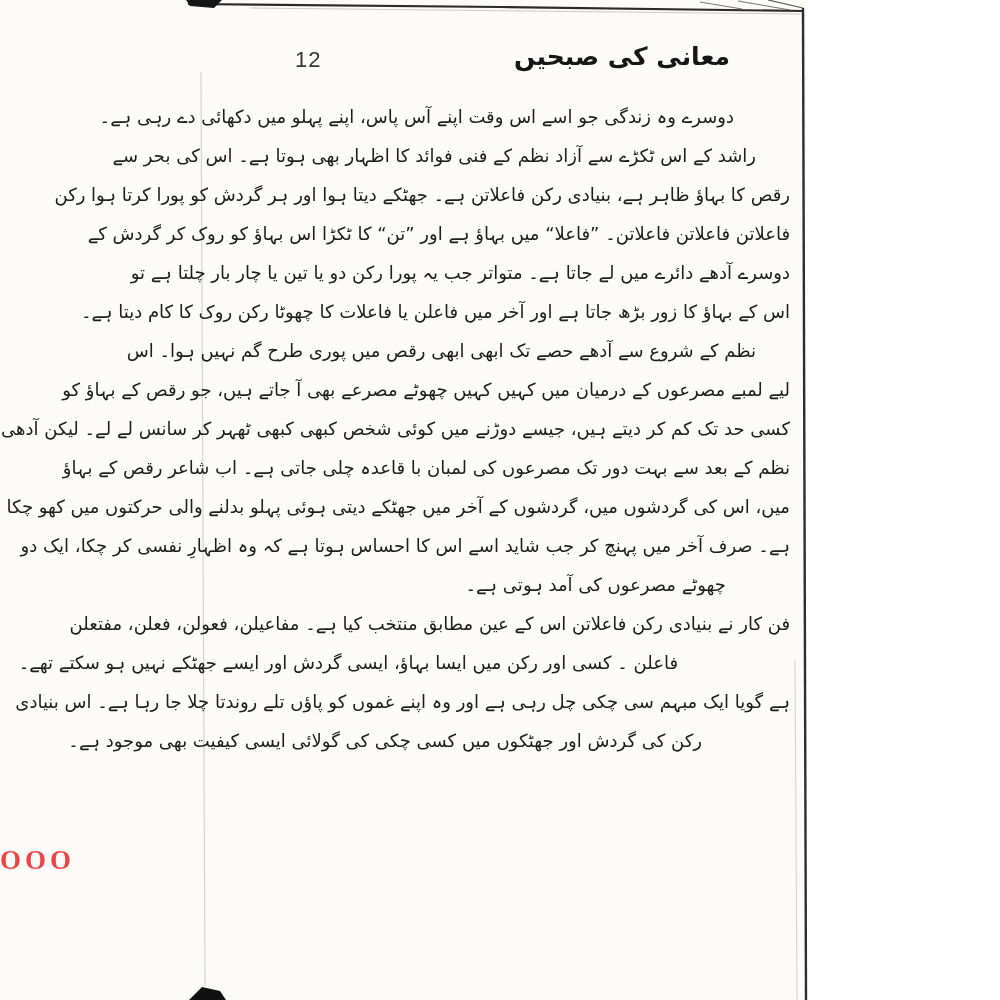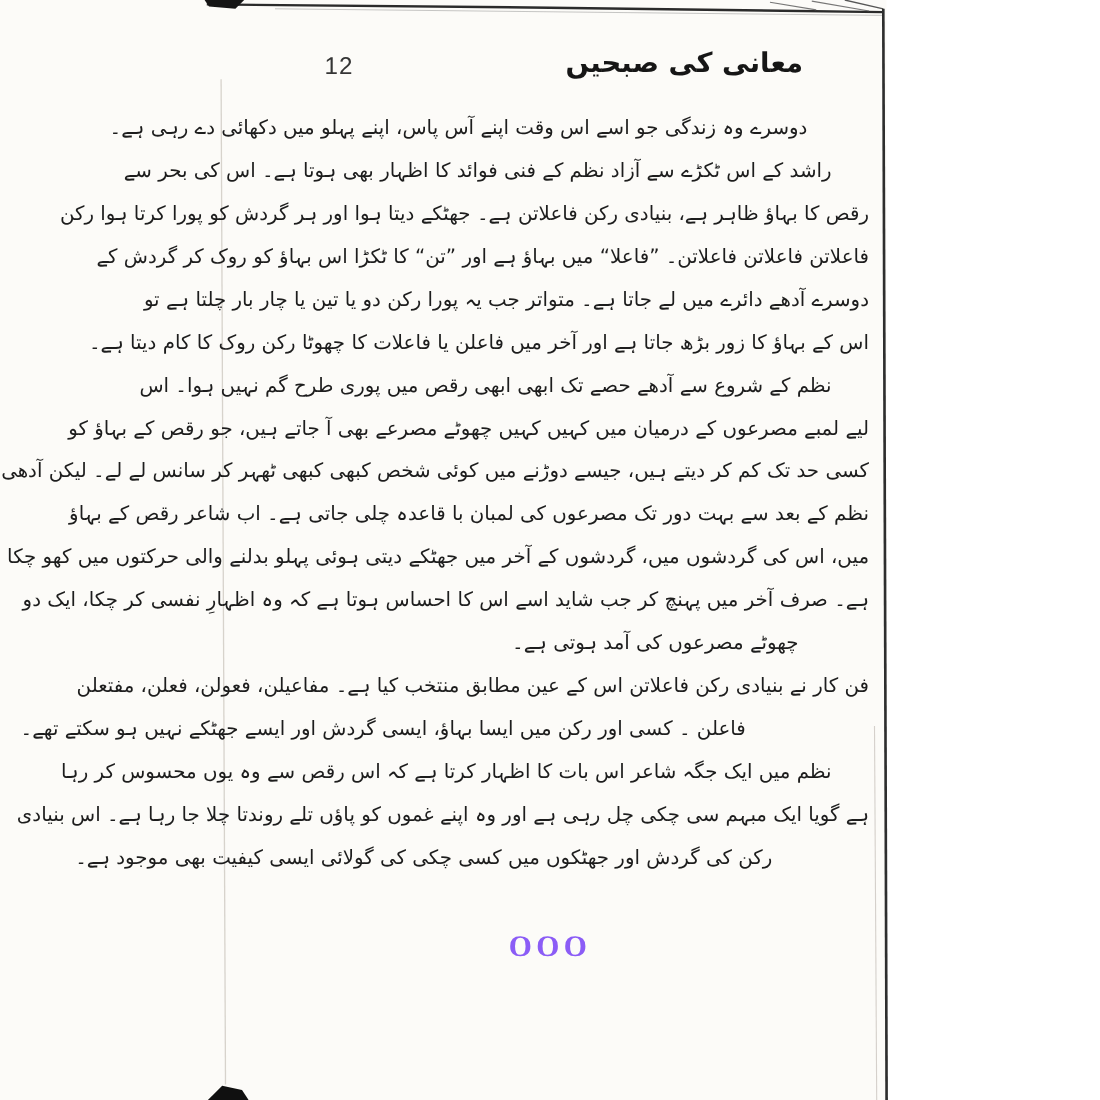--- a/index.html
+++ b/index.html
@@ -18,23 +18,23 @@
   .textblock{position:absolute;top:97px;right:210px;width:560px;direction:rtl;
              font-family:"DejaVu Sans",sans-serif;font-size:18px;color:#1d1d1d;}
   .ln{height:39px;line-height:39px;text-align:justify;text-align-last:justify;
       white-space:nowrap;}
   .ln.first{padding-right:34px;}
   .ln.solo{padding-right:56px;text-align-last:right;}
   .ln.end-a{padding-right:64px;text-align-last:right;}
   .ln.end-b{padding-right:112px;text-align-last:right;}
   .ln.end-c{padding-right:88px;text-align-last:right;}
   
-  .endmark{position:absolute;top:845px;left:0;width:1000px;text-align:center;
+  .endmark{position:absolute;top:845px;left:0;width:1000px;
            font-family:"Liberation Serif",serif;font-weight:bold;font-size:27px;
-           letter-spacing:4px;color:#8b5cf6;}
+           letter-spacing:4px;color:#ef4444;}
 </style>
 </head>
 <body>
 
 <div id="stage">
 
   <div id="paper"></div>
   <div id="outside"></div>
 
   <svg id="artifacts" width="1000" height="1000" viewBox="0 0 1000 1000">
@@ -73,20 +73,19 @@
     <div class="ln">لیے لمبے مصرعوں کے درمیان میں کہیں کہیں چھوٹے مصرعے بھی آ جاتے ہیں، جو رقص کے بہاؤ کو</div>
     <div class="ln">کسی حد تک کم کر دیتے ہیں، جیسے دوڑنے میں کوئی شخص کبھی کبھی ٹھہر کر سانس لے لے۔ لیکن آدھی</div>
     <div class="ln">نظم کے بعد سے بہت دور تک مصرعوں کی لمبان با قاعدہ چلی جاتی ہے۔ اب شاعر رقص کے بہاؤ</div>
     <div class="ln">میں، اس کی گردشوں میں، گردشوں کے آخر میں جھٹکے دیتی ہوئی پہلو بدلنے والی حرکتوں میں کھو چکا</div>
     <div class="ln">ہے۔ صرف آخر میں پہنچ کر جب شاید اسے اس کا احساس ہوتا ہے کہ وہ اظہارِ نفسی کر چکا، ایک دو</div>
     <div class="ln end-a">چھوٹے مصرعوں کی آمد ہوتی ہے۔</div>
 
     <div class="ln">فن کار نے بنیادی رکن فاعلاتن اس کے عین مطابق منتخب کیا ہے۔ مفاعیلن، فعولن، فعلن، مفتعلن</div>
     <div class="ln end-b">فاعلن ۔ کسی اور رکن میں ایسا بہاؤ، ایسی گردش اور ایسے جھٹکے نہیں ہو سکتے تھے۔</div>
 
-    <div class="ln first">نظم میں ایک جگہ شاعر اس بات کا اظہار کرتا ہے کہ اس رقص سے وہ یوں محسوس کر رہا</div>
     <div class="ln">ہے گویا ایک مبہم سی چکی چل رہی ہے اور وہ اپنے غموں کو پاؤں تلے روندتا چلا جا رہا ہے۔ اس بنیادی</div>
     <div class="ln end-c">رکن کی گردش اور جھٹکوں میں کسی چکی کی گولائی ایسی کیفیت بھی موجود ہے۔</div>
   </div>
 
   <div class="endmark">OOO</div>
 
 </div>
 
 </body></html>

